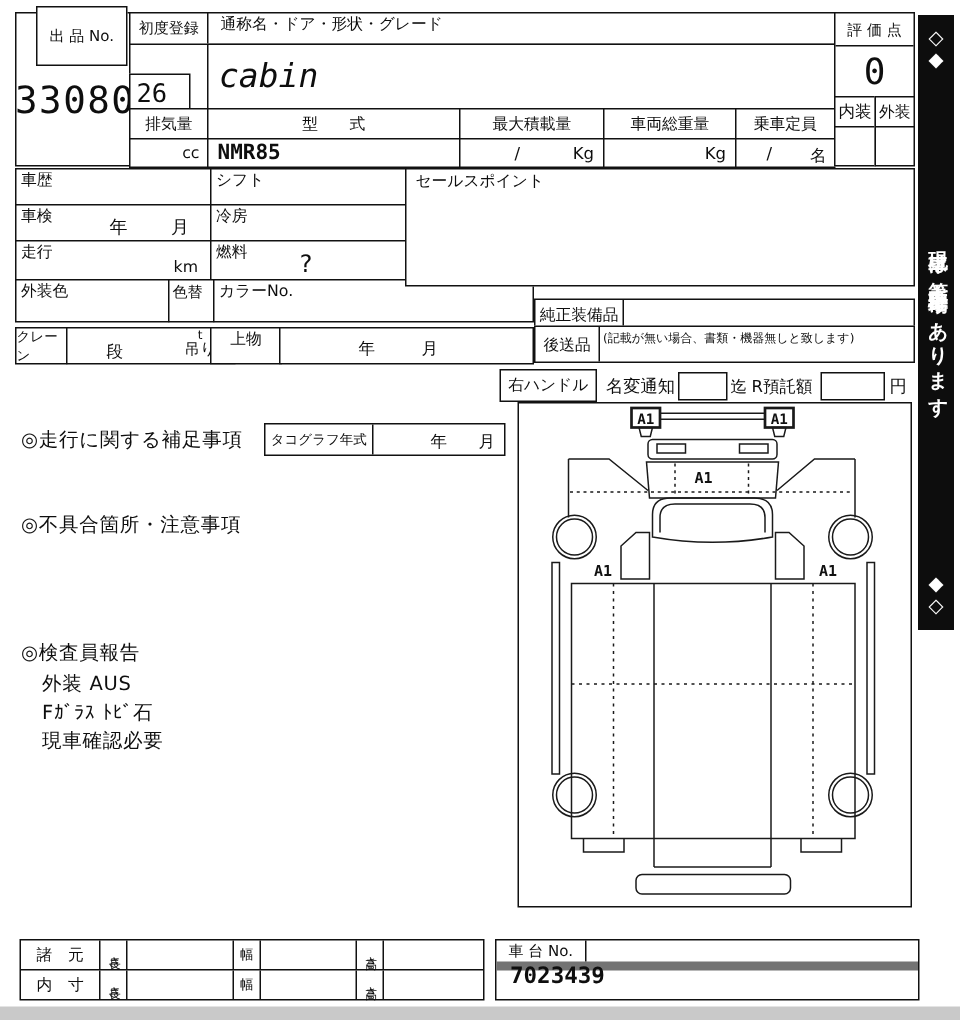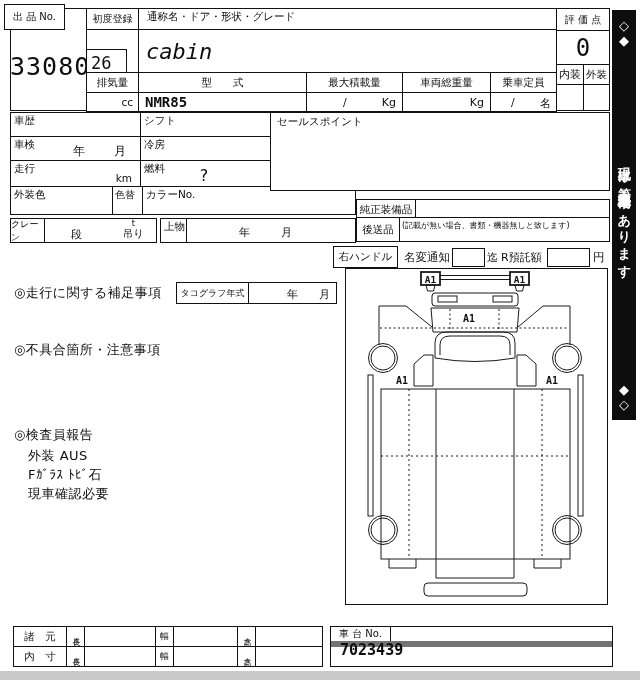--- a/index.html
+++ b/index.html
@@ -23,21 +23,21 @@
   }
   .row { display:flex; box-sizing:border-box; }
   .row > div { box-sizing:border-box; border-right:1px solid #111; display:flex; align-items:center; }
   .row > div:last-child { border-right:none; }
   svg text { font-family:"DejaVu Sans Mono", monospace; font-weight:bold; fill:#111; stroke:none; }
 </style>
 </head>
 <body>
 
 <div class="c" style="left:10px;top:8px;width:77px;height:103px;"></div>
-<div class="c ctr" style="left:4px;top:4px;width:61px;height:26px;font-size:10px;">
+<div class="c ctr" style="left:24px;top:4px;width:61px;height:40px;font-size:10px;">
     <span>出 品 No.</span>
   </div>
 <div class="abs mono" style="left:10px;top:52px;width:77px;text-align:center;font-size:25px;letter-spacing:1px;">33080</div>
 
 <div class="c ctr" style="left:86px;top:8px;width:53px;height:22px;font-size:10px;">初度登録</div>
 <div class="c" style="left:86px;top:29px;width:41px;height:44px;padding:3px 2px 0 4px;margin-top:20px;">
   <div><span class="mono" style="font-size:17px;">26</span>
   <span style="font-size:10.5px;">年</span></div>
   <div style="font-size:10.5px;margin-top:1px;">[ 1 月]</div>
 </div>
@@ -108,21 +108,21 @@
 <div class="c lbl" style="left:142px;top:186px;width:214px;height:29px;">カラーNo.</div>
 
 <div class="c ctr" style="left:10px;top:218px;width:35px;height:25px;font-size:9px;">クレーン</div>
 <div class="c" style="left:44px;top:218px;width:113px;height:25px;">
   <span class="abs fs11" style="left:26px;top:8px;">段</span>
   <span class="abs" style="right:12px;top:1px;text-align:center;line-height:1;">
     <span style="display:block;font-size:8px;">t</span>
     <span style="display:block;font-size:10.5px;">吊り</span>
   </span>
 </div>
-<div class="c lbl" style="left:160px;top:218px;width:48px;height:25px;">上物</div>
+<div class="c lbl" style="left:140px;top:218px;width:48px;height:25px;text-align:center;">上物</div>
 <div class="c" style="left:186px;top:218px;width:170px;height:25px;">
   <span class="abs fs11" style="left:52px;top:6px;">年</span>
   <span class="abs fs11" style="left:94px;top:6px;">月</span>
 </div>
 
 <div class="c lbl" style="left:270px;top:112px;width:340px;height:79px;padding:2px 6px;">セールスポイント</div>
 
 <div class="c" style="left:356px;top:199px;width:254px;height:22px;display:flex;">
   <div class="ctr" style="width:58px;height:100%;border-right:1px solid #111;font-size:10.5px;">純正装備品</div>
   <div style="flex:1;"></div>

